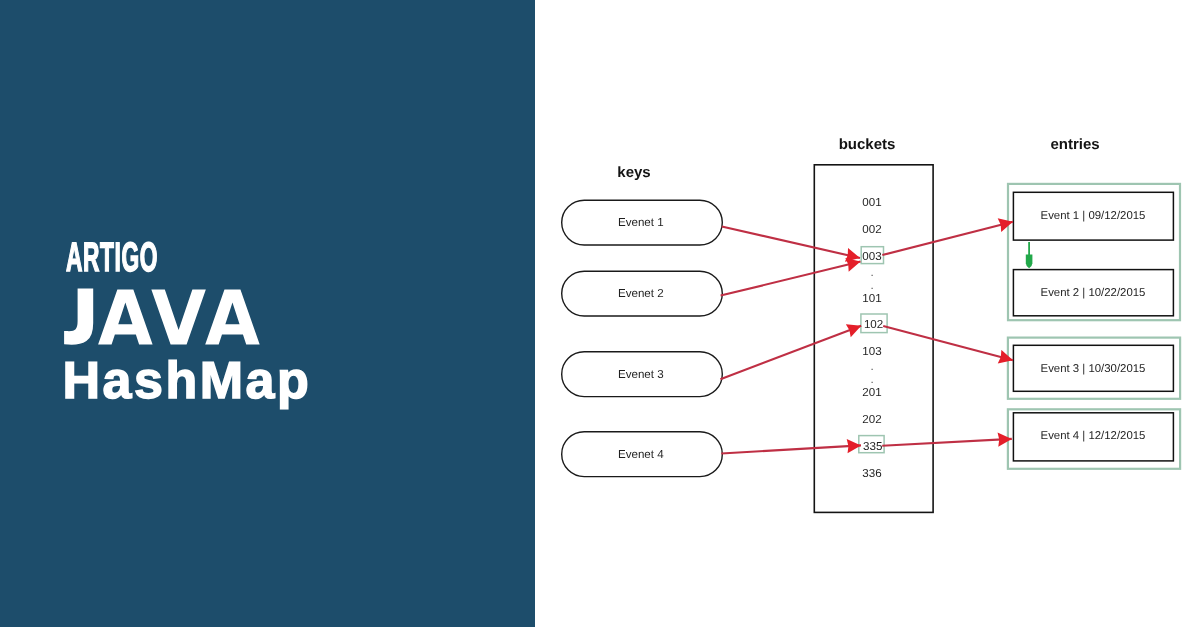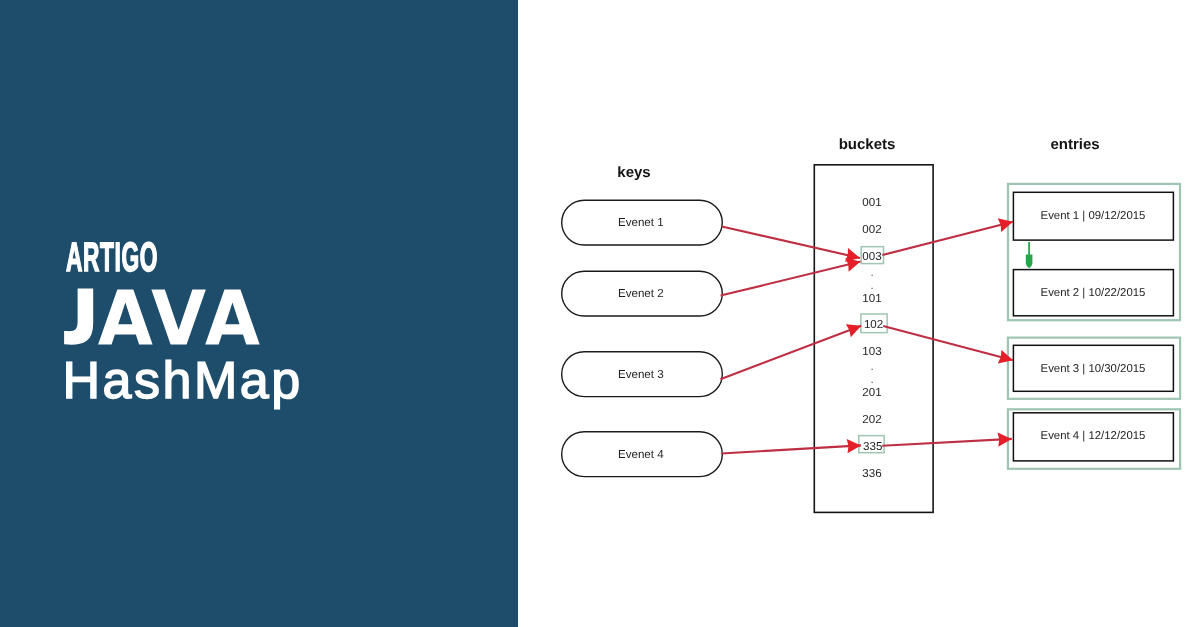--- a/index.html
+++ b/index.html
@@ -23,20 +23,21 @@
     background: #ffffff;
   }
   
   #left-panel {
     position: absolute;
     left: 0;
     top: 0;
     width: 518px;
     height: 627px;
     background: #1d4d6b;
+    padding-left: 17px;
   }
   #title-block {
     position: absolute;
     left: 64px;
     top: 236px;
     width: 420px;
     height: 180px;
   }
   .kicker {
     position: absolute;
@@ -65,21 +66,21 @@
     display: block;
   }
   .headline path { fill: #ffffff; }
   .subline {
     position: absolute;
     left: -1.5px;
     top: 119px;
     -webkit-text-stroke: 1.5px #ffffff;
     paint-order: stroke fill;
     font-family: "Liberation Sans", sans-serif;
-    font-weight: 400;
+    font-weight: 700;
     font-size: 52px;
     letter-spacing: 2.5px;
     color: #ffffff;
     line-height: 1;
     margin: 0;
     white-space: nowrap;
     transform-origin: left top;
   }
   
   #diagram {

